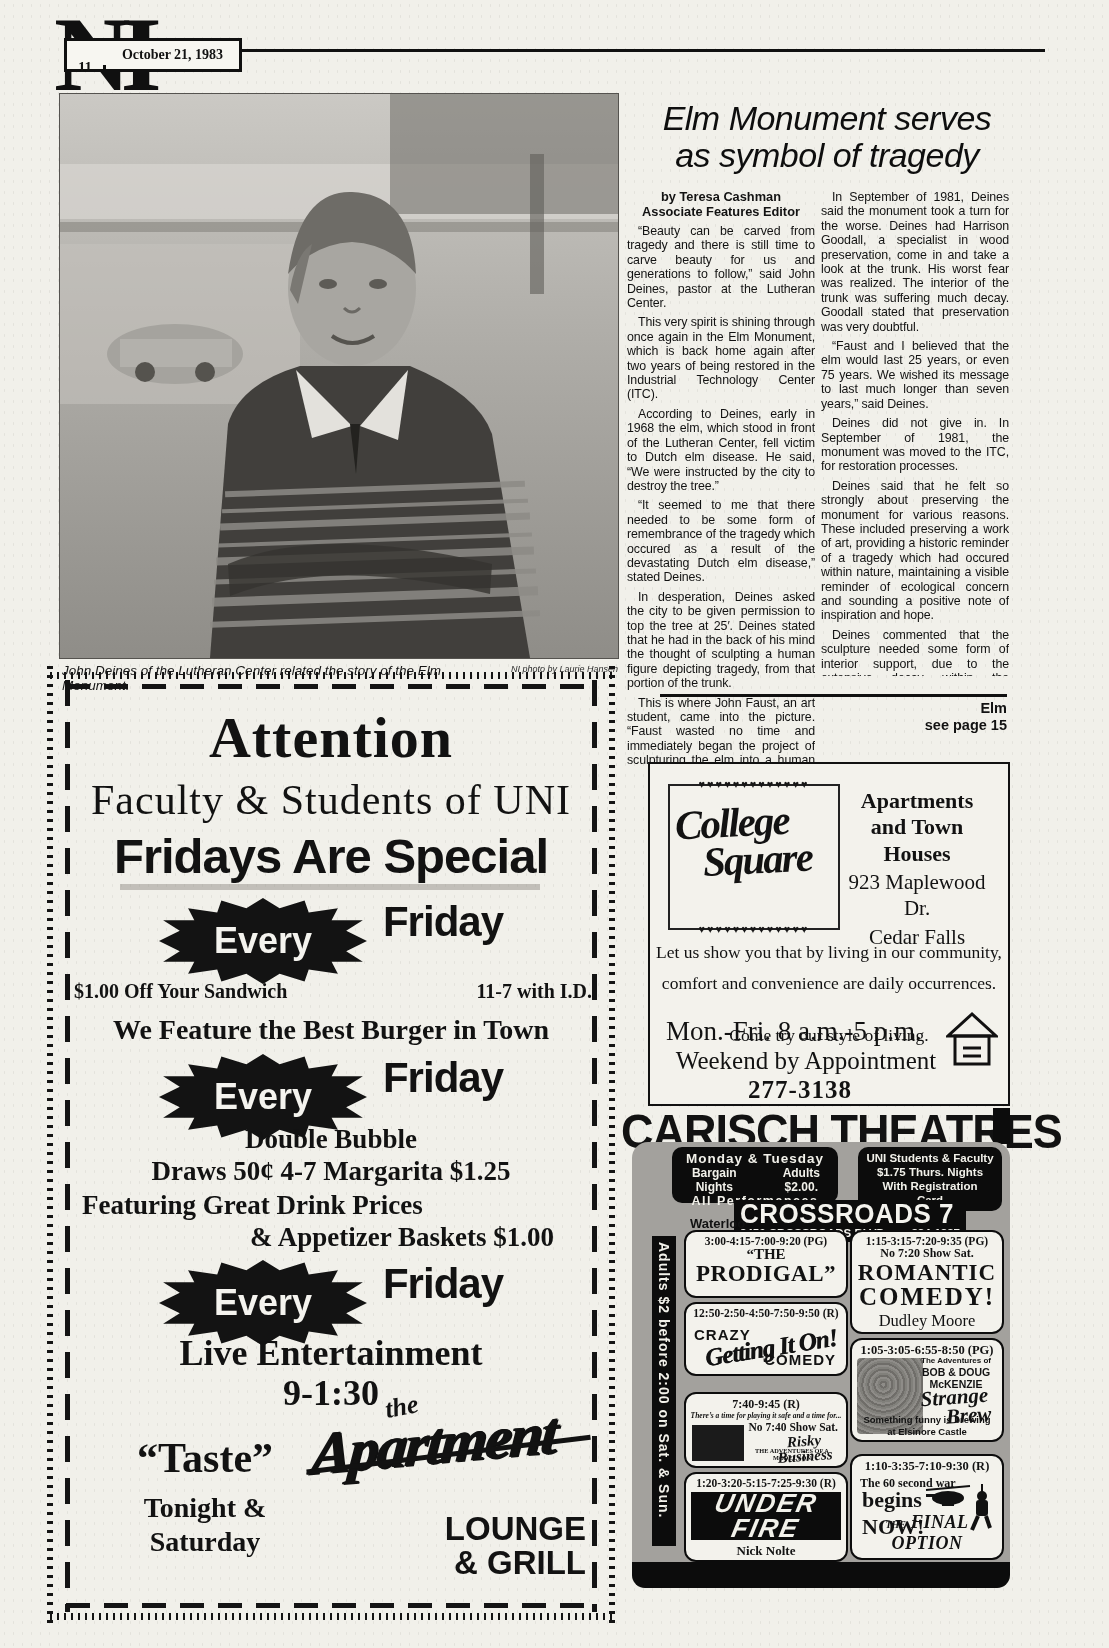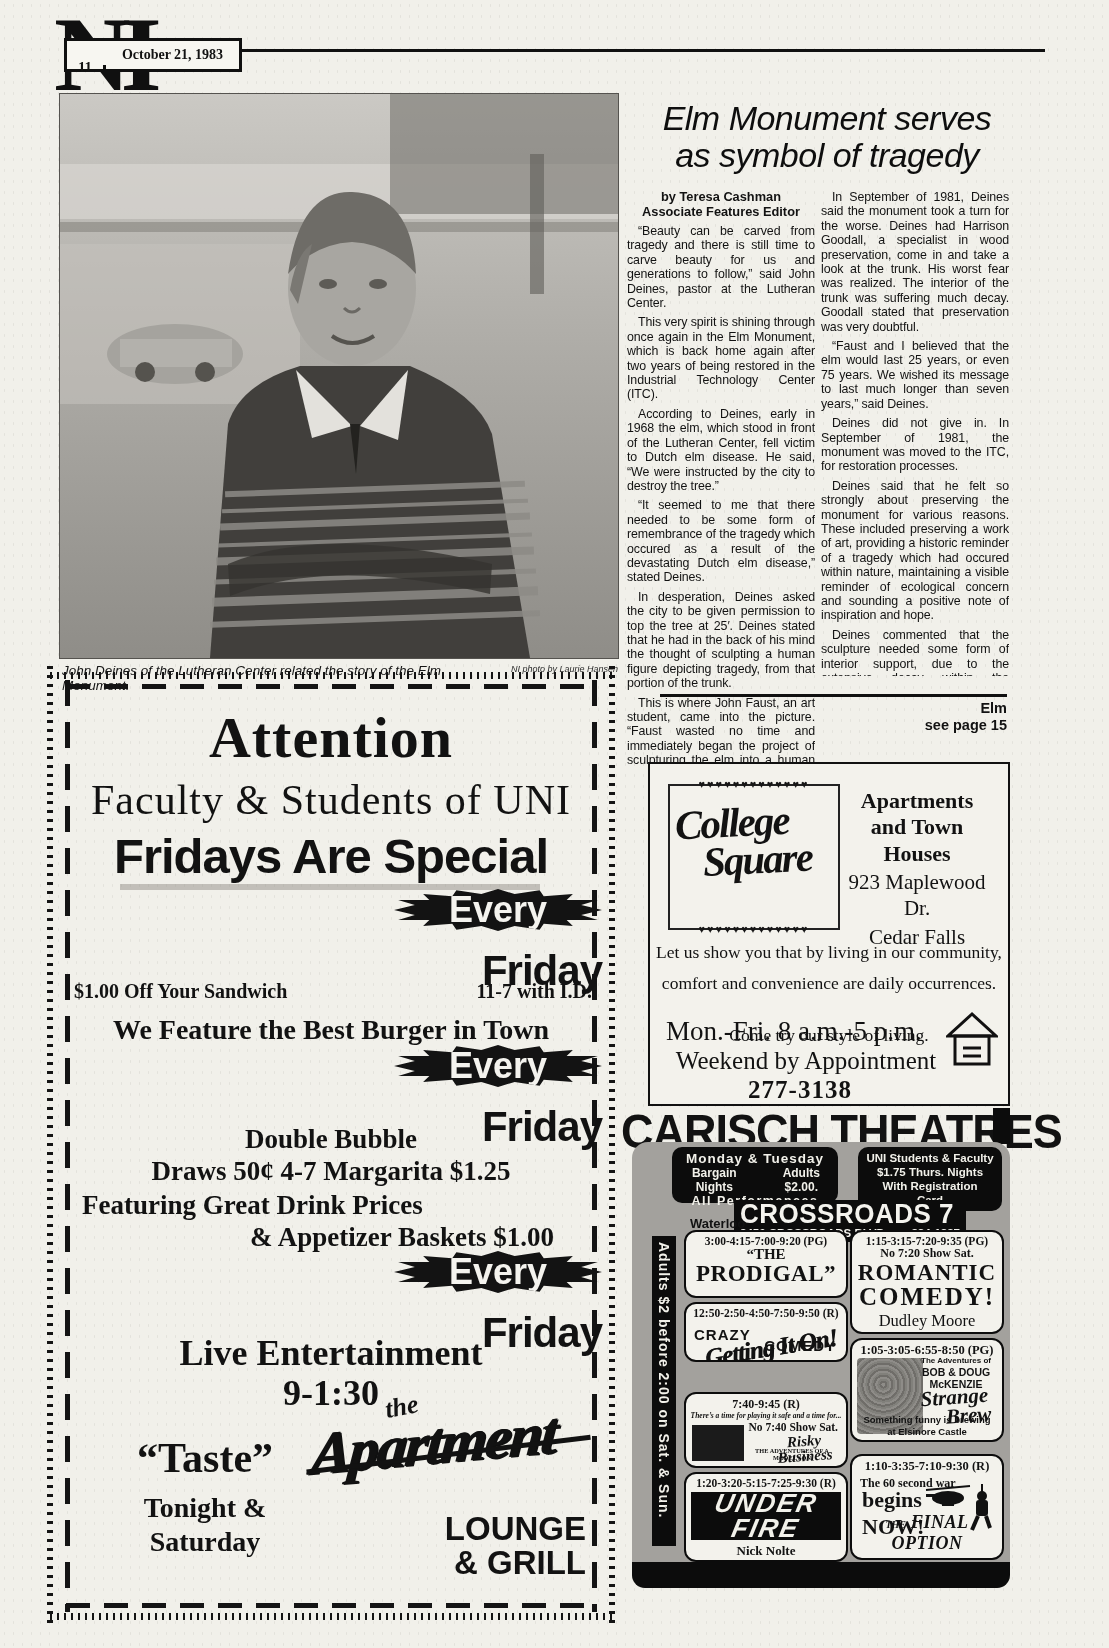--- a/index.html
+++ b/index.html
@@ -33,21 +33,21 @@
   
   .ad-left{position:absolute;left:60px;top:672px;width:542px;height:948px;}
   .tick-h{position:absolute;left:-10px;right:-10px;height:7px;background:repeating-linear-gradient(90deg,#141414 0 2px,transparent 2px 7px);}
   .dash-h{position:absolute;left:6px;right:6px;height:5px;background:repeating-linear-gradient(90deg,#141414 0 24px,transparent 24px 38px);}
   .tick-v{position:absolute;top:-6px;bottom:-6px;width:6px;background:repeating-linear-gradient(180deg,#141414 0 3px,transparent 3px 9px);}
   .dash-v{position:absolute;top:8px;bottom:8px;width:5px;background:repeating-linear-gradient(180deg,#141414 0 26px,transparent 26px 42px);}
   .ad-title{position:absolute;left:0;top:32px;width:100%;text-align:center;font-family:"Liberation Serif",serif;font-weight:bold;font-size:58px;letter-spacing:1px;}
   .ad-sub{position:absolute;left:0;top:104px;width:100%;text-align:center;font-family:"Liberation Serif",serif;font-size:42px;letter-spacing:1px;}
   .ad-head{position:absolute;left:0;top:156px;width:100%;text-align:center;font-weight:800;font-size:49px;letter-spacing:-1px;}
   .ad-head-smudge{position:absolute;left:60px;top:212px;width:420px;height:6px;background:#9a988f;opacity:.55;}
-  .burst-row{position:absolute;left:0;width:100%;display:flex;justify-content:center;align-items:flex-end;gap:16px;height:88px;flex-direction:column;}
+  .burst-row{position:absolute;left:0;width:100%;display:flex;justify-content:center;align-items:flex-start;gap:16px;height:88px;}
   .burst{width:208px;height:86px;background:#131313;clip-path:polygon(50% 0%,58% 12%,70% 3%,72% 17%,86% 12%,83% 26%,98% 26%,90% 38%,100% 50%,90% 62%,98% 74%,83% 74%,86% 88%,72% 83%,70% 97%,58% 88%,50% 100%,42% 88%,30% 97%,28% 83%,14% 88%,17% 74%,2% 74%,10% 62%,0% 50%,10% 38%,2% 26%,17% 26%,14% 12%,28% 17%,30% 3%,42% 12%);display:flex;align-items:center;justify-content:center;}
   .burst span{color:#f4f3ee;font-weight:800;font-size:36px;letter-spacing:0;}
   .burst-word{font-weight:800;font-size:42px;letter-spacing:-1px;}
   .offer-row{position:absolute;left:14px;right:10px;top:308px;display:flex;justify-content:space-between;font-family:"Liberation Serif",serif;font-weight:bold;font-size:20px;}
   .center-line{position:absolute;left:0;width:100%;text-align:center;font-family:"Liberation Serif",serif;font-weight:bold;}
   .left-line{position:absolute;font-family:"Liberation Serif",serif;font-weight:bold;}
   .taste{position:absolute;left:40px;top:762px;width:210px;text-align:center;font-family:"Liberation Serif",serif;font-weight:bold;font-size:42px;}
   .taste-when{position:absolute;left:40px;width:210px;text-align:center;font-family:"Liberation Serif",serif;font-weight:bold;font-size:28px;}
   .apt-logo{position:absolute;left:252px;top:728px;width:276px;height:120px;transform:rotate(-5deg);}
   .apt-the{position:absolute;left:78px;top:-12px;font-family:"Liberation Serif",serif;font-style:italic;font-weight:bold;font-size:26px;transform:rotate(-6deg);}
@@ -88,21 +88,21 @@
   .xbar .a{display:flex;justify-content:space-between;font-weight:bold;font-size:11.5px;}
   .waterloo{position:absolute;left:58px;top:74px;font-weight:bold;font-size:13px;}
   .sidestrip{position:absolute;left:20px;top:94px;width:24px;height:310px;background:#0c0c0c;display:flex;align-items:flex-start;justify-content:center;}
   .sidestrip span{writing-mode:vertical-rl;color:#f2f1ea;font-size:14px;font-weight:bold;letter-spacing:1px;padding-top:6px;white-space:nowrap;}
   .cell{position:absolute;background:#f3f2ec;border:2.5px solid #0c0c0c;border-radius:12px;box-sizing:border-box;text-align:center;overflow:hidden;}
   .times{font-family:"Liberation Serif",serif;font-weight:bold;font-size:11.5px;margin-top:3px;}
   .c-prodigal{left:52px;top:88px;width:164px;height:68px;}
   .c-prodigal .t1{font-family:"Liberation Serif",serif;font-weight:bold;font-size:15px;line-height:1;}
   .c-prodigal .t2{font-family:"Liberation Serif",serif;font-weight:bold;font-size:23px;line-height:1;letter-spacing:0.5px;}
   .c-prodigal .nt{font-family:"Liberation Serif",serif;font-weight:bold;font-size:10px;margin-top:12px;}
-  .c-getting{left:52px;top:160px;width:164px;height:60px;}
+  .c-getting{left:52px;top:160px;width:164px;height:74px;}
   .c-getting .lb{position:absolute;left:8px;top:22px;font-weight:bold;font-size:15px;letter-spacing:1px;}
   .c-getting .ti{position:absolute;left:10px;top:30px;width:150px;font-family:"Liberation Serif",serif;font-style:italic;font-weight:bold;font-size:25px;transform:rotate(-9deg);letter-spacing:-1px;text-shadow:0.6px 0 #111;}
   .c-getting .ge{position:absolute;right:10px;bottom:6px;font-weight:bold;font-size:15px;letter-spacing:1px;}
   .c-risky{left:52px;top:250px;width:164px;height:76px;font-family:"Liberation Serif",serif;}
   .c-risky .tg{font-weight:bold;font-style:italic;font-size:7.5px;line-height:1.15;}
   .c-risky .nt{font-weight:bold;font-size:11.5px;text-align:right;padding-right:8px;}
   .c-risky .ph{position:absolute;left:6px;bottom:5px;width:52px;height:36px;background:#1b1b1b;}
   .c-risky .rb{position:absolute;right:14px;top:40px;font-style:italic;font-weight:bold;font-size:15px;line-height:1;transform:rotate(-4deg);}
   .c-risky .sb{position:absolute;right:6px;bottom:4px;width:96px;font-weight:bold;font-size:6.3px;line-height:1.2;}
   .c-under{left:52px;top:330px;width:164px;height:90px;}

